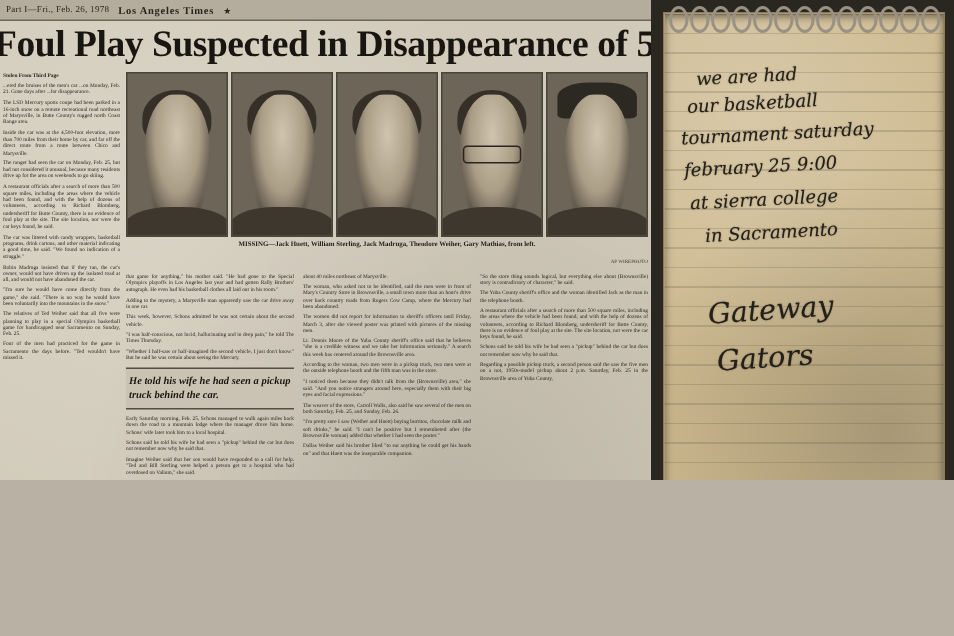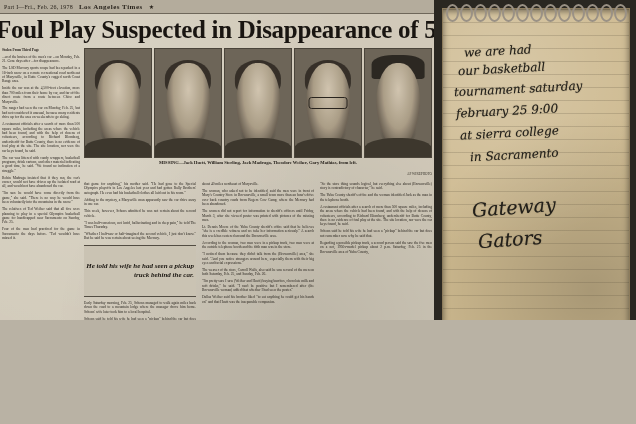--- a/index.html
+++ b/index.html
@@ -97,21 +97,21 @@
     position:absolute;left:84px;top:182px;width:348px;height:238px;
     display:flex;gap:6px;
   }
   .col{
     flex:1;font-size:3.6px;line-height:4.4px;color:#2b2620;text-align:justify;
     overflow:hidden;
   }
   .col p{margin:0 0 2.6px 0;}
   .pullquote{
     background:#c9c2b2;border-top:1px solid #544e44;border-bottom:1px solid #544e44;
-    padding:16px 2px;margin:4px 0;text-align:right;
+    padding:4px 2px;margin:4px 0;text-align:left;
     font-size:7px;line-height:9px;font-style:italic;font-weight:bold;color:#1d1914;
   }
 
   
   .notebook{
     position:absolute;left:434px;top:0;width:202px;height:424px;
     background:#2a2721;overflow:hidden;
   }
   .nb-page{
     position:absolute;left:8px;top:8px;width:186px;height:330px;

